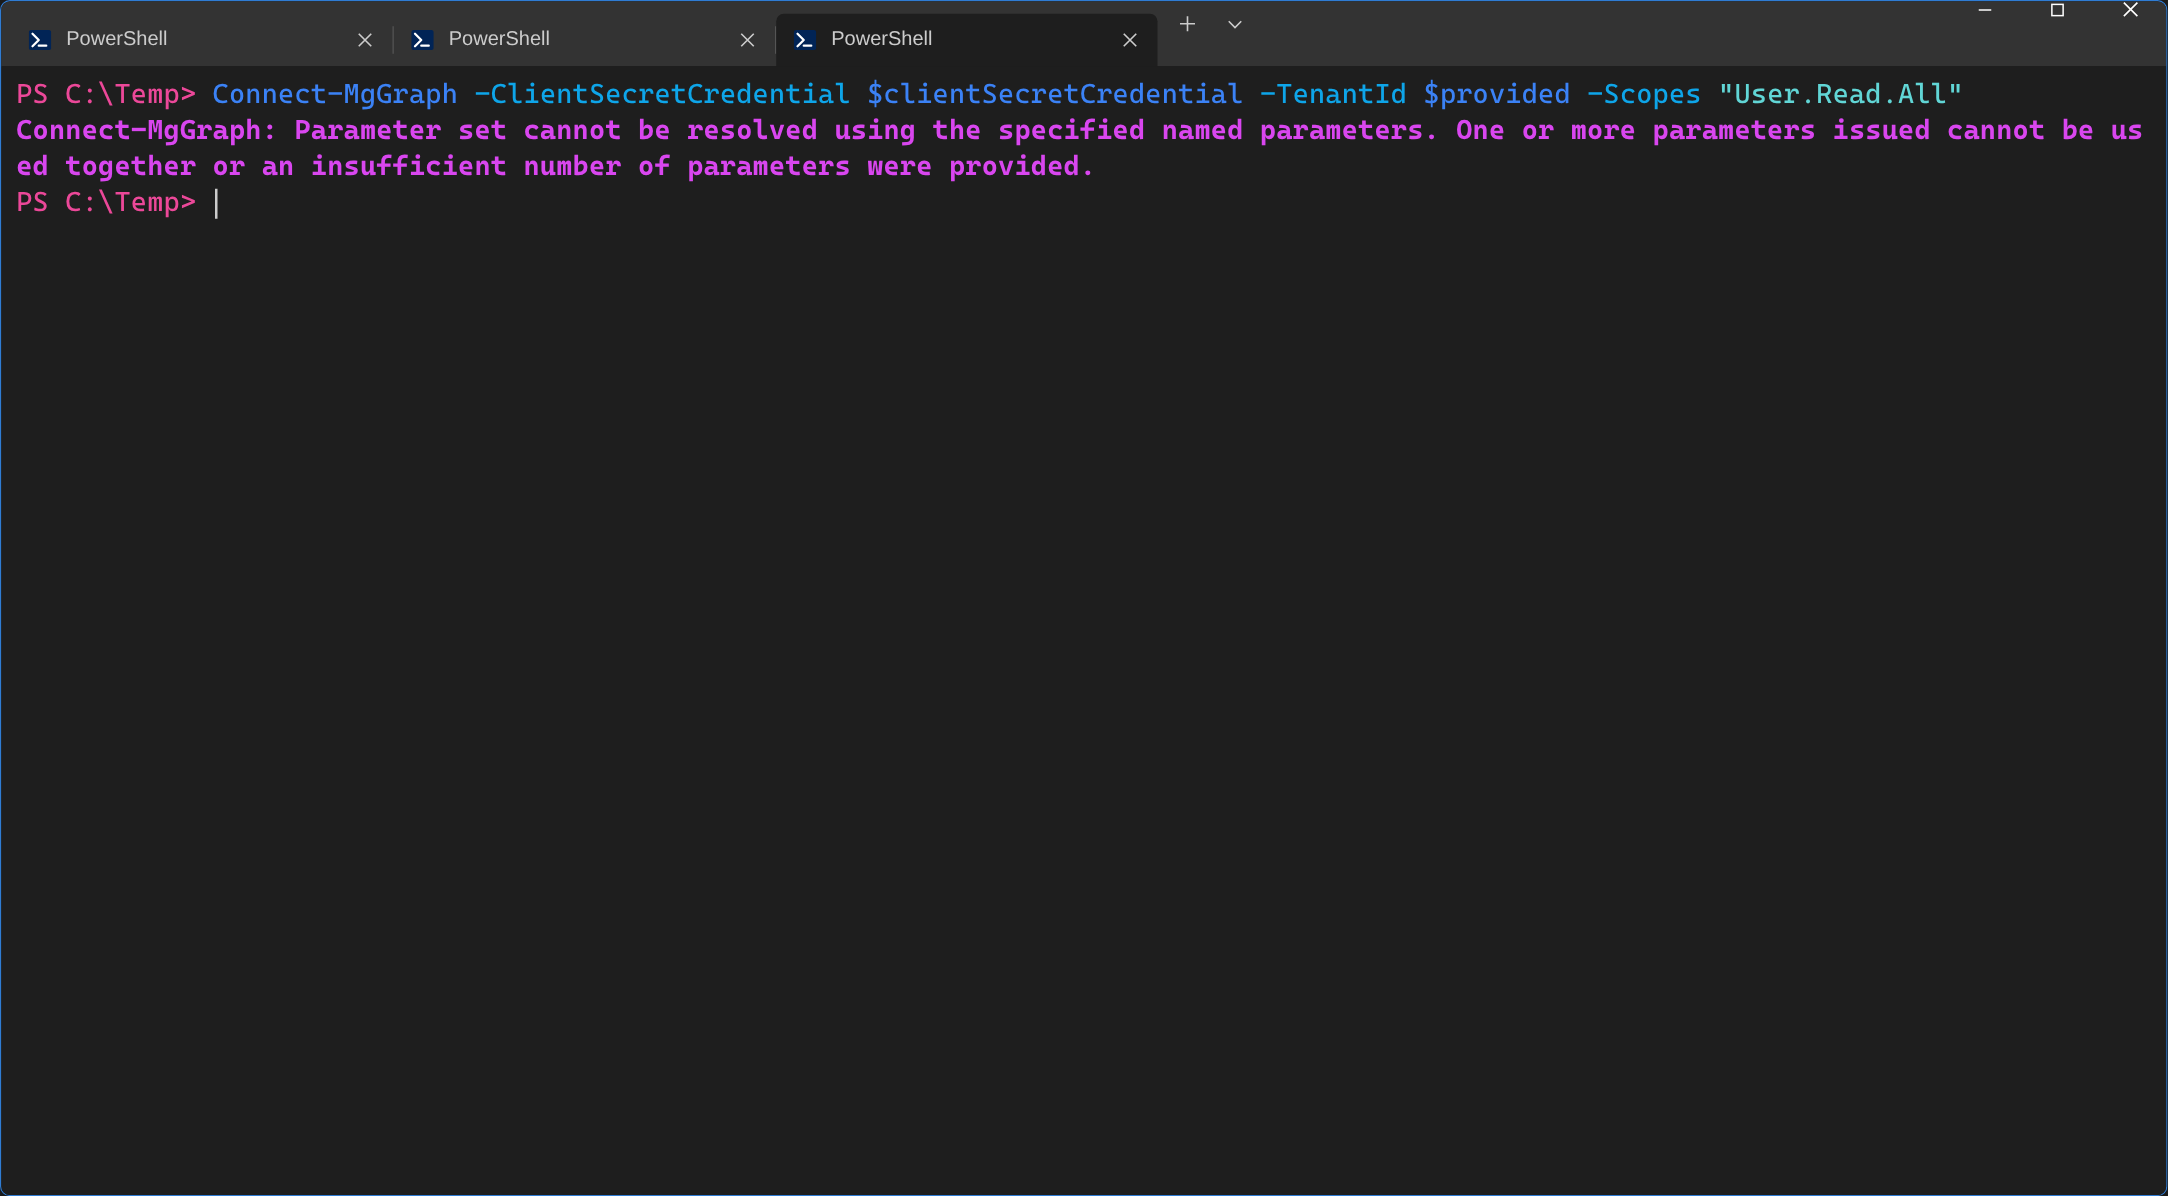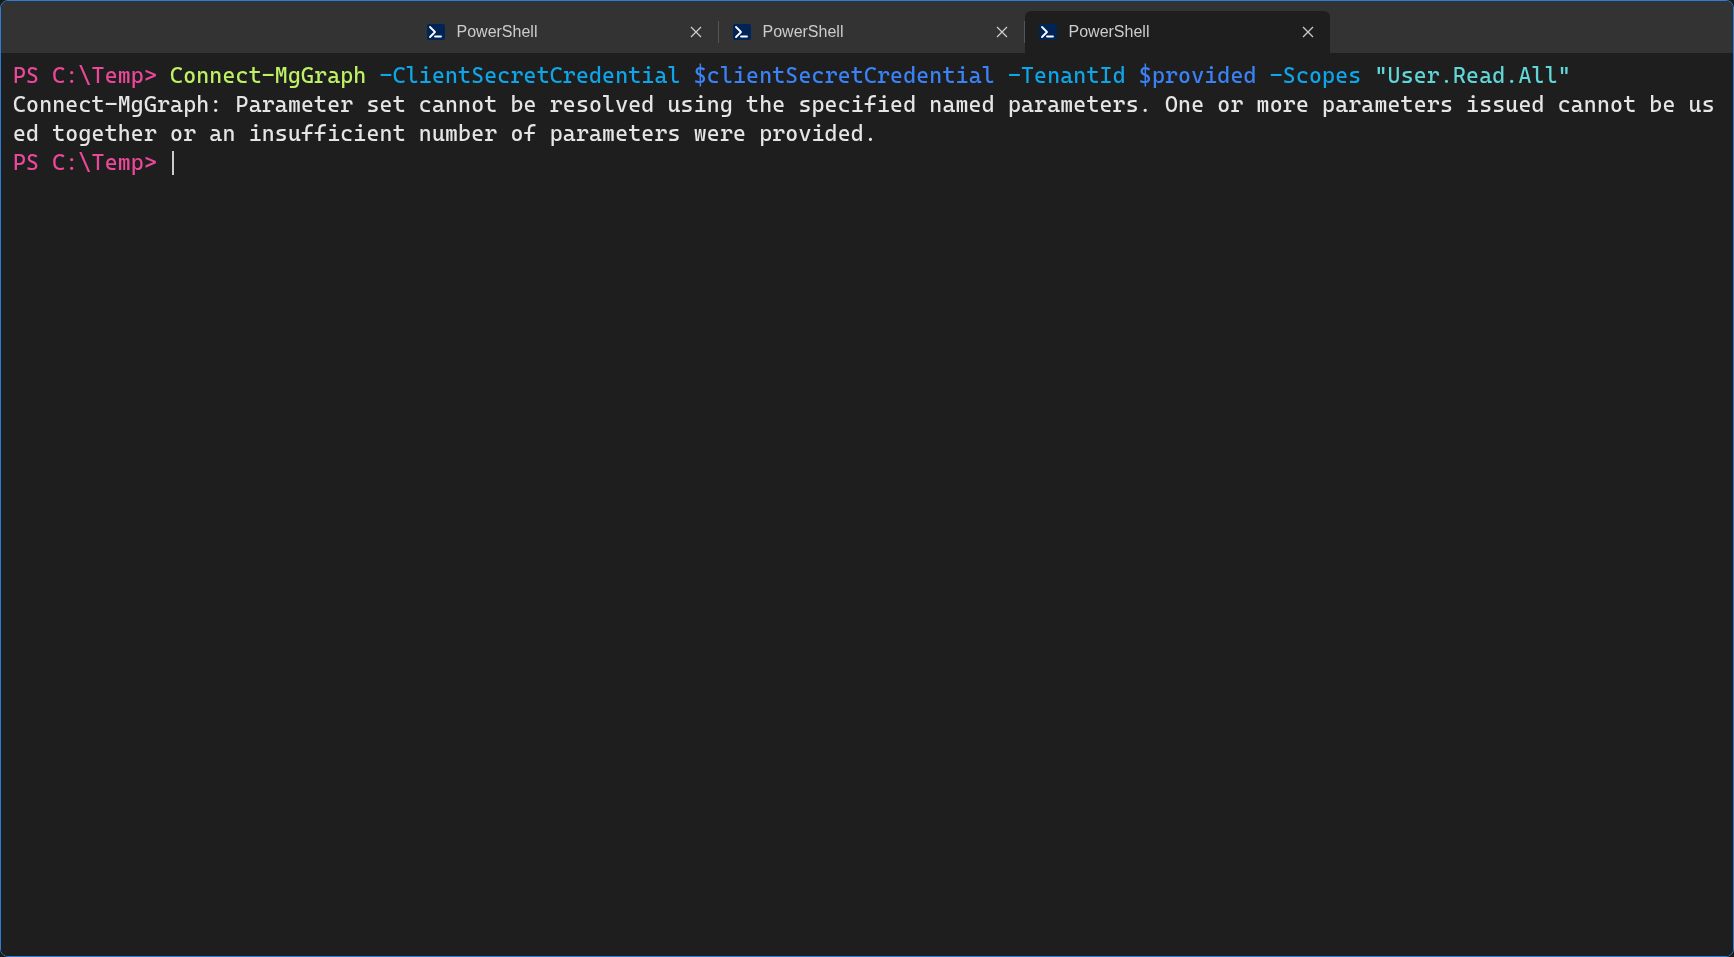--- a/index.html
+++ b/index.html
@@ -16,23 +16,22 @@
     border: 1px solid #2f7cd4;
     border-radius: 8px;
     display: flex;
     flex-direction: column;
     overflow: hidden;
   }
   .titlebar {
     height: 52px;
     background: #333333;
     display: flex;
-    align-items: center;
+    align-items: flex-start;
     user-select: none;
-    flex-direction: column;
   }
   .tabs {
     display: flex;
     align-items: flex-end;
     flex: 0 0 auto;
     padding-top: 10px;
     padding-left: 8px;
   }
   .tab {
     display: flex;
@@ -115,25 +114,25 @@
     padding: 8px 12px;
     font-size: 22px;
     line-height: 1.32;
     letter-spacing: 0.2px;
     color: #cccccc;
     white-space: pre-wrap;
     word-break: break-all;
     overflow: hidden;
   }
   .c-white  { color: #ec4899; }
-  .c-yellow { color: #bef264; }
+  .c-yellow { color: #3b82f6; }
   .c-gray   { color: #0ea5e9; }
   .c-green  { color: #3b82f6; }
   .c-teal   { color: #61d6d6; }
-  .c-red    { color: #e5e5e5; font-weight: 400; }
+  .c-red    { color: #d946ef; font-weight: 700; }
   .cursor {
     display: inline-block;
     width: 2px;
     height: 1.1em;
     background: #cccccc;
     vertical-align: text-bottom;
     margin-left: 2px;
     animation: blink 1s step-start infinite;
   }
   @keyframes blink { 50% { opacity: 0; } }

